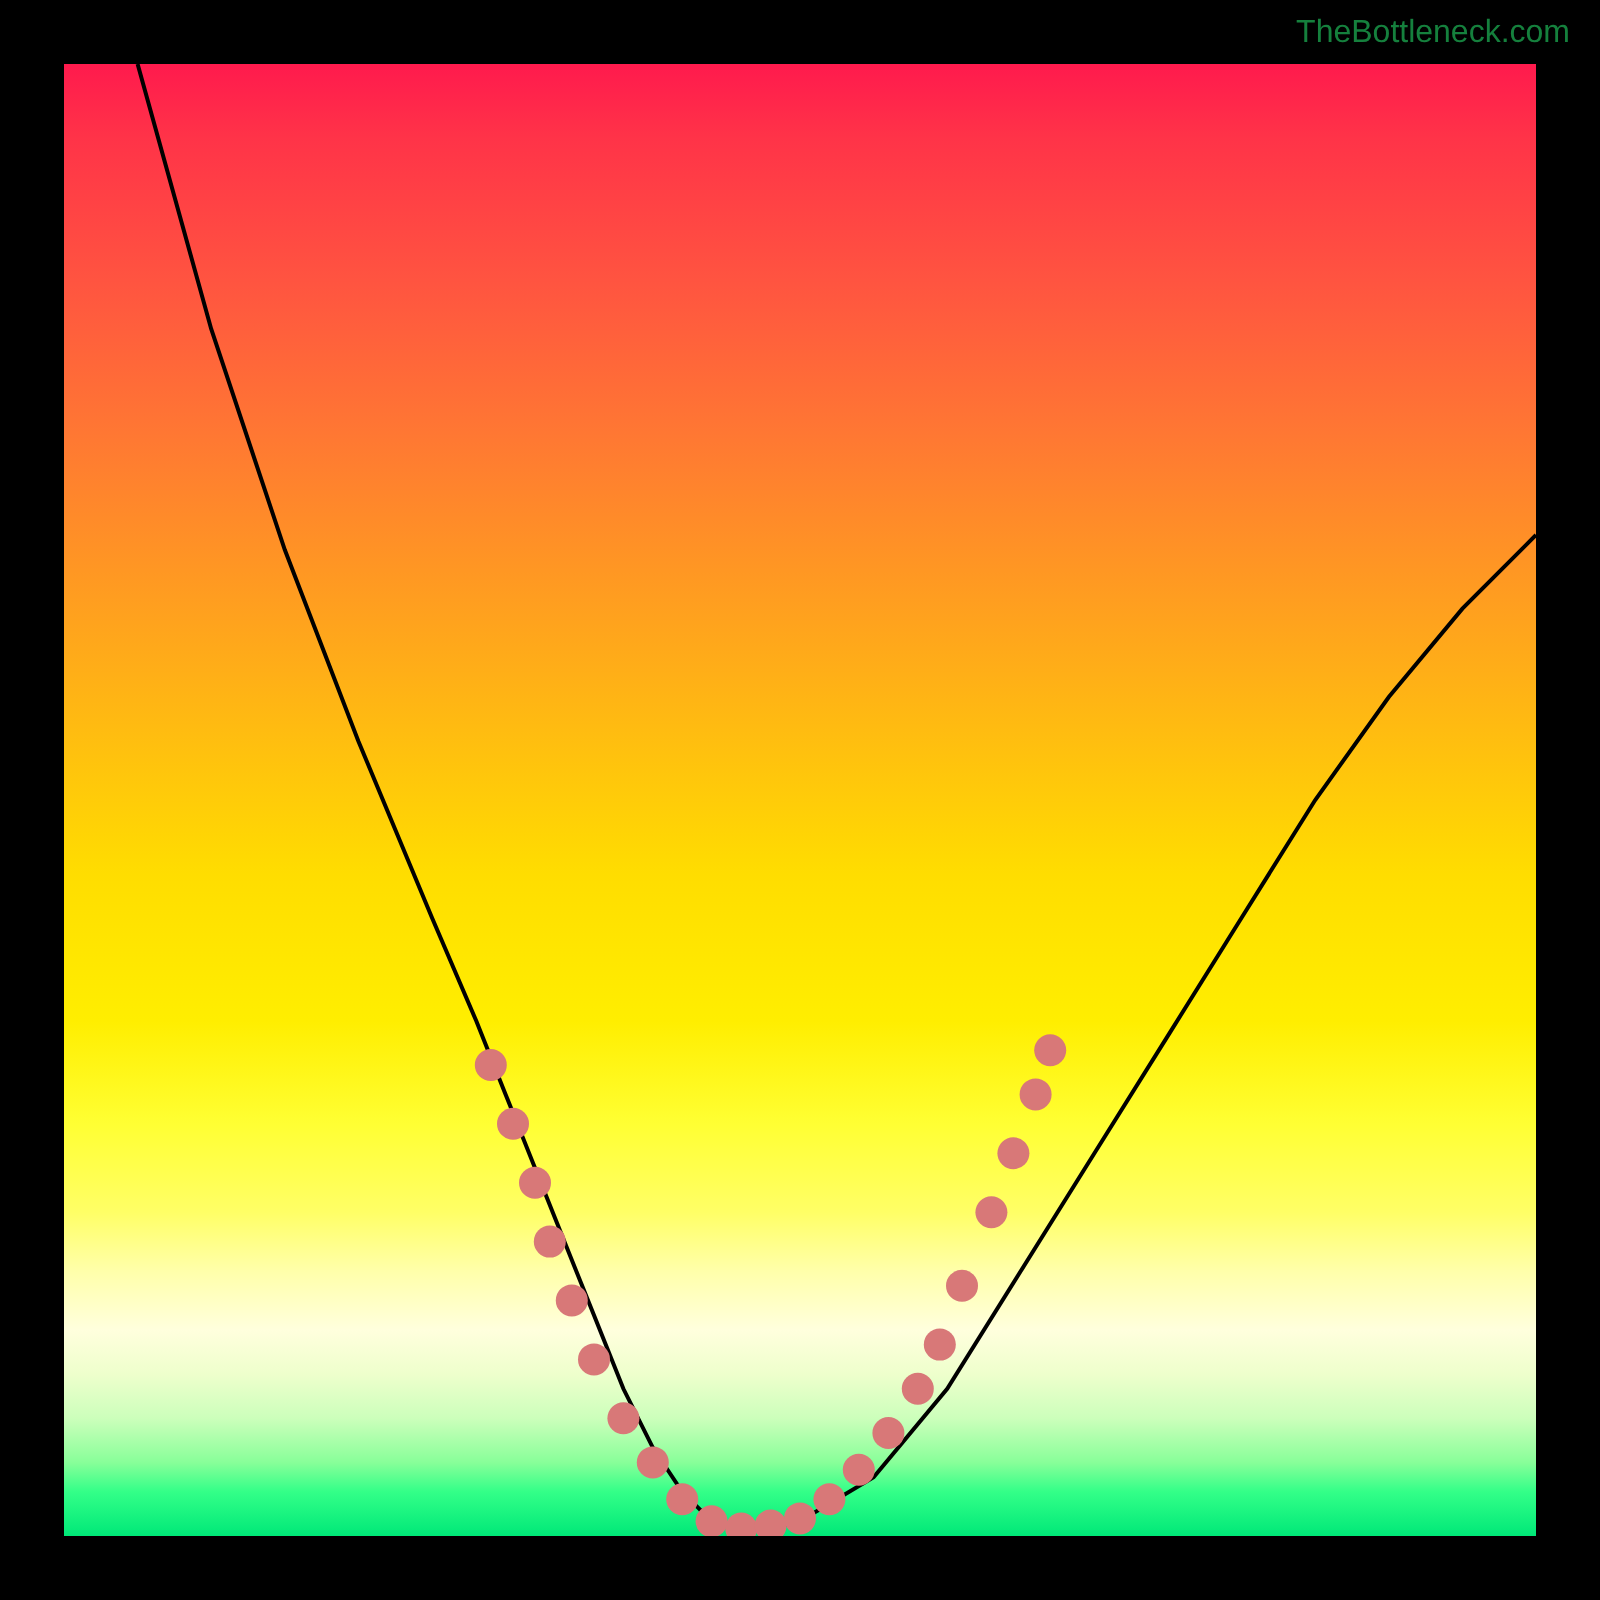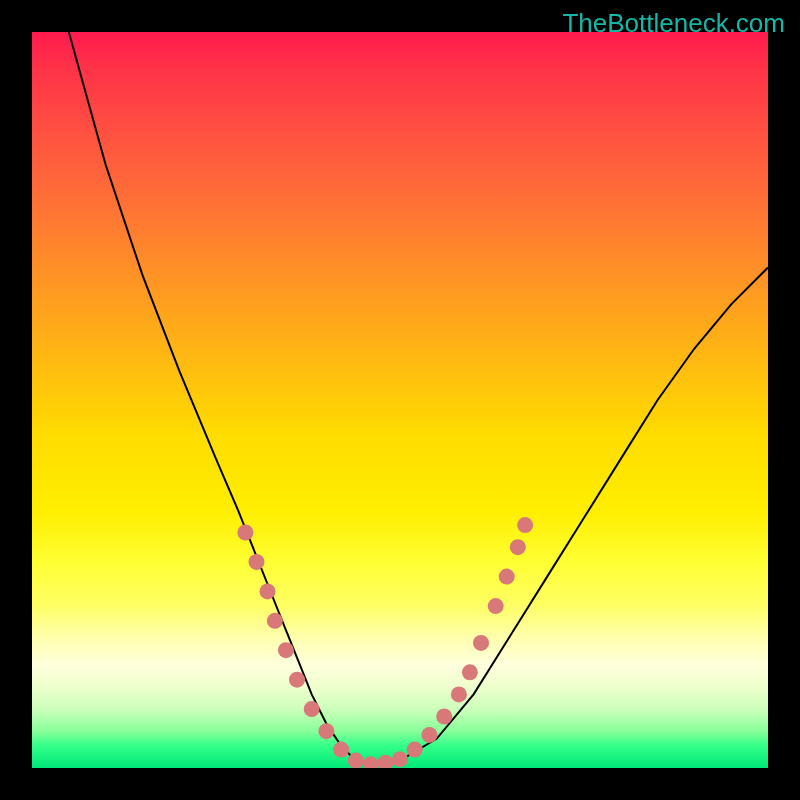--- a/index.html
+++ b/index.html
@@ -7,22 +7,22 @@
       width: 800px;
       height: 800px;
       background: #000;
       position: relative;
       font-family: Arial, sans-serif;
     }
     .watermark {
       position: absolute;
       top: 8px;
       right: 15px;
-      color: #14b8a6;
-      font-size: 26px;
+      color: #15803d;
+      font-size: 16px;
       font-weight: 500;
       z-index: 10;
     }
     .plot-area {
       position: absolute;
       top: 32px;
       left: 32px;
       width: 736px;
       height: 736px;
       background: linear-gradient(to bottom,

